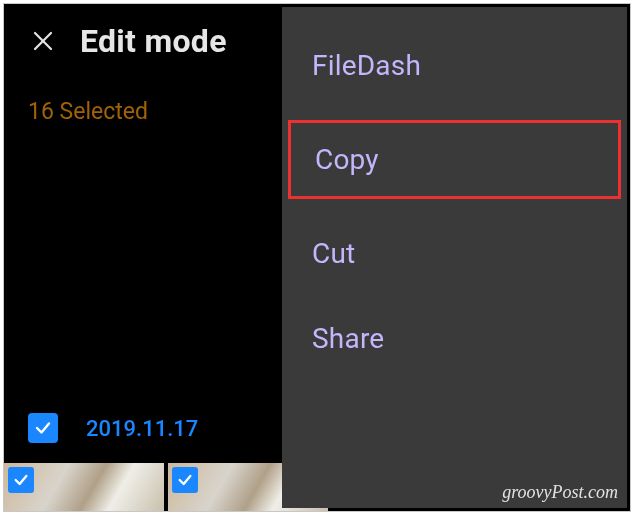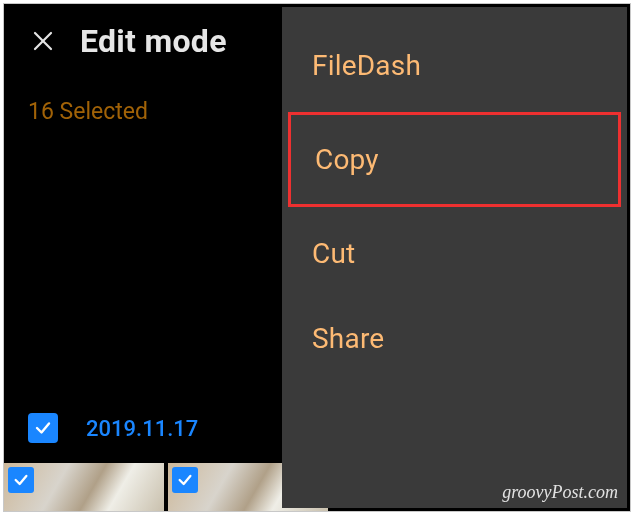--- a/index.html
+++ b/index.html
@@ -103,31 +103,31 @@
       top: 3px;
       right: 3px;
       width: 345px;
       height: calc(100% - 6px);
       background: #3a3a3a;
       display: flex;
       flex-direction: column;
       padding-top: 16px;
     }
     .menu-item {
-      color: #fdba74;
+      color: #c4b5fd;
       font-size: 28px;
       font-weight: 400;
       padding: 26px 30px;
       cursor: pointer;
       letter-spacing: 0.2px;
     }
     .menu-item.highlight {
       border: 3px solid #ee3030;
-      margin: 4px 6px;
-      padding: 28px 24px;
+      margin: 12px 6px;
+      padding: 20px 24px;
     }
     .watermark {
       position: absolute;
       right: 12px;
       bottom: 8px;
       color: #ffffff;
       font-family: Georgia, "Times New Roman", serif;
       font-style: italic;
       font-size: 18px;
       opacity: 0.85;

